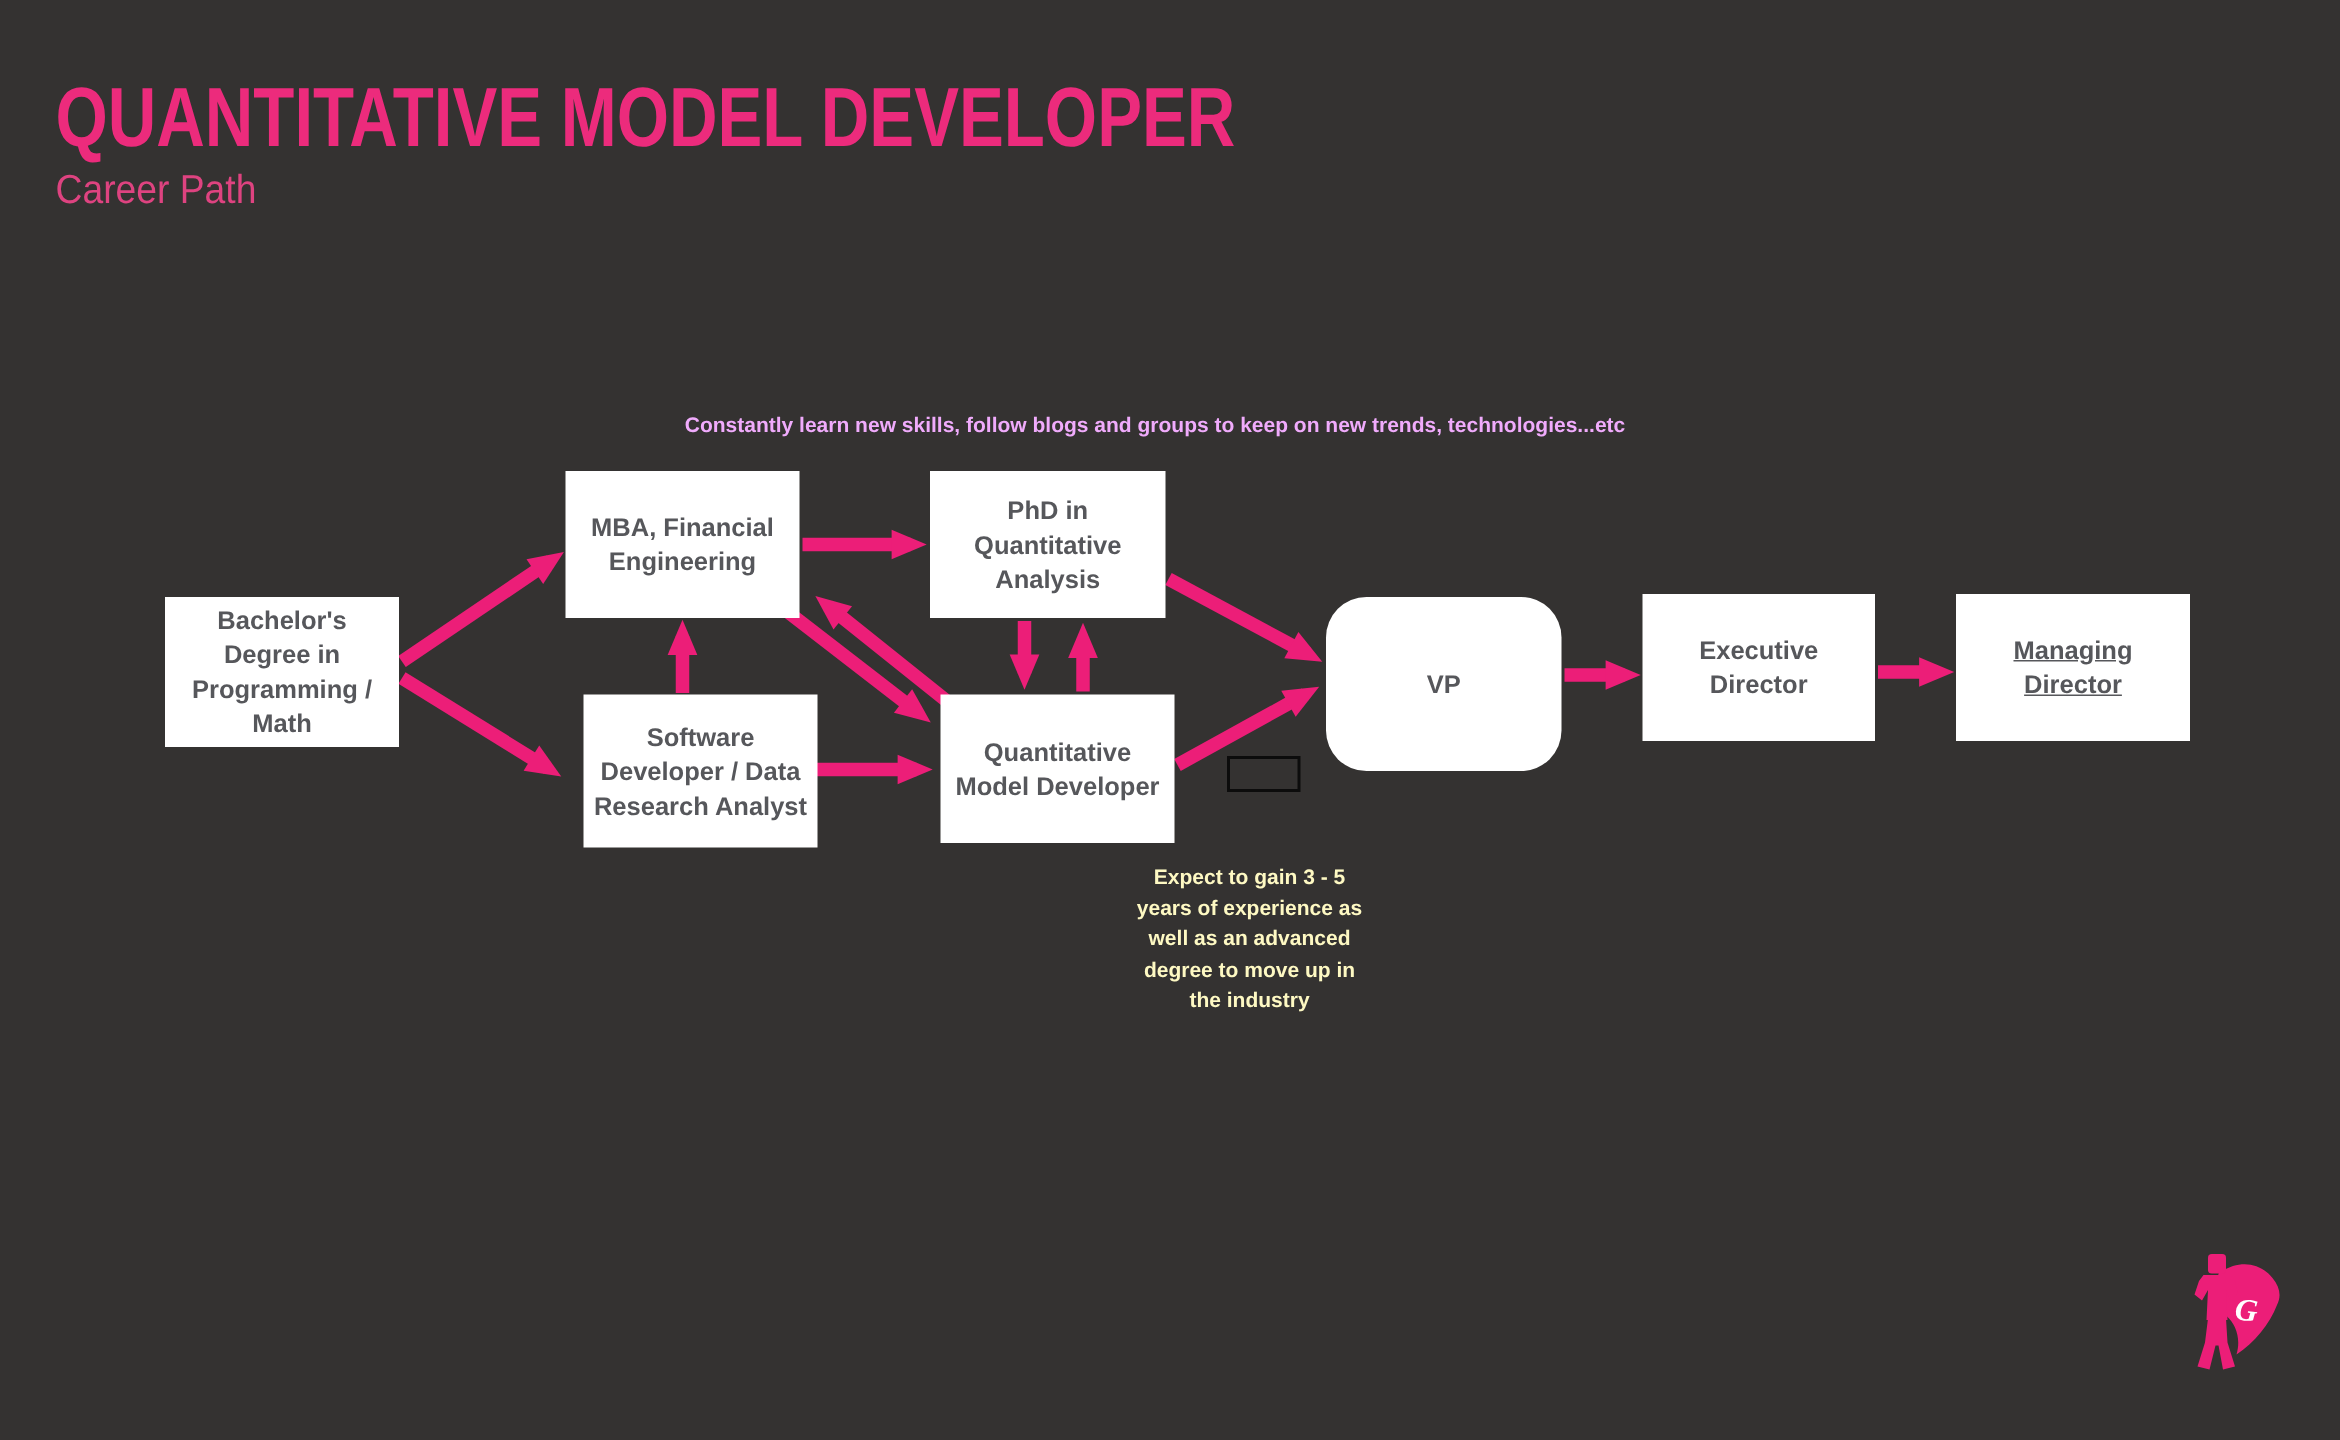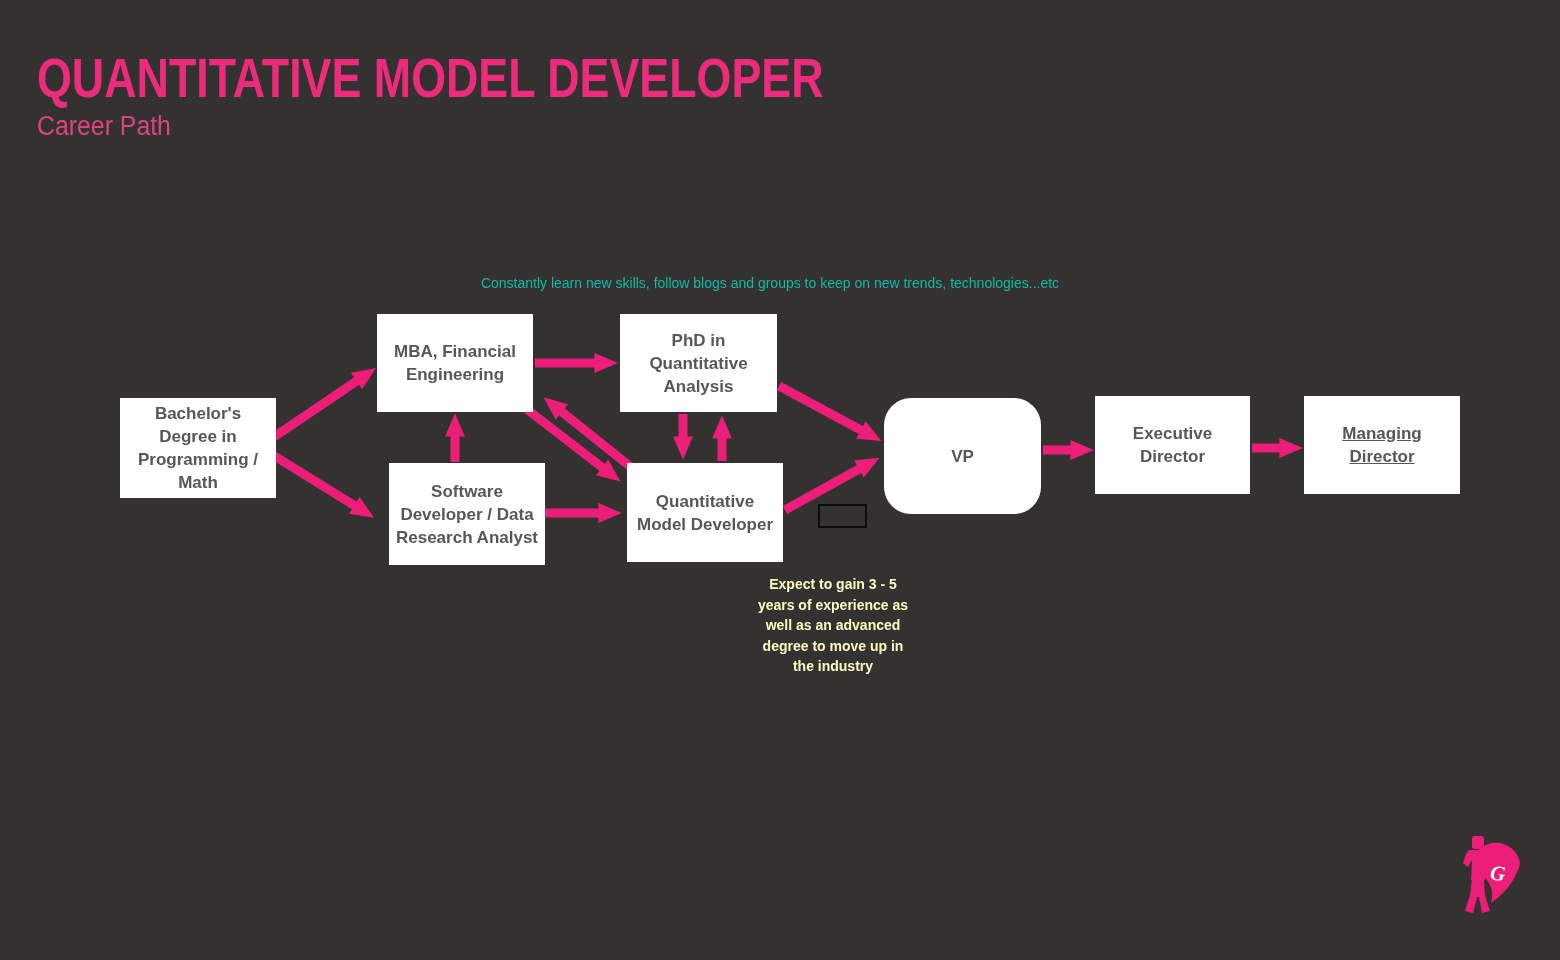--- a/index.html
+++ b/index.html
@@ -31,23 +31,23 @@
     color: #DE4380;
     white-space: nowrap;
     transform: scaleX(0.92);
     transform-origin: left top;
   }
   .note-top {
     position: absolute;
     left: 420px; top: 275px;
     width: 700px;
     text-align: center;
-    color: #14b8a6;
+    color: #f0abfc;
     font-size: 14px;
-    font-weight: normal;
+    font-weight: bold;
   }
   .note-experience {
     position: absolute;
     left: 738px; top: 574px;
     width: 190px;
     text-align: center;
     color: #fef9c3;
     font-size: 14px;
     font-weight: bold;
     line-height: 20.5px;
@@ -61,21 +61,21 @@
     align-items: center;
     justify-content: center;
     text-align: center;
     font-size: 17px;
     font-weight: bold;
     line-height: 23px;
     white-space: pre-line;
     box-sizing: border-box;
     padding: 0 4px;
   }
-  #node-bachelors  { left: 120px;  top: 398px; width: 156px; height: 100px; }
+  #node-bachelors  { left: 110px;  top: 398px; width: 156px; height: 100px; }
   #node-mba        { left: 377px;  top: 314px; width: 156px; height: 98px;  }
   #node-phd        { left: 620px;  top: 314px; width: 157px; height: 98px;  }
   #node-swdev      { left: 389px;  top: 463px; width: 156px; height: 102px; }
   #node-qmd        { left: 627px;  top: 463px; width: 156px; height: 99px;  }
   #node-vp         { left: 884px;  top: 398px; width: 157px; height: 116px; border-radius: 27px; }
   #node-exec       { left: 1095px; top: 396px; width: 155px; height: 98px;  }
   #node-managing   { left: 1304px; top: 396px; width: 156px; height: 98px; text-decoration: underline;  }
   .arrow-layer {
     position: absolute;
     left: 0; top: 0;

